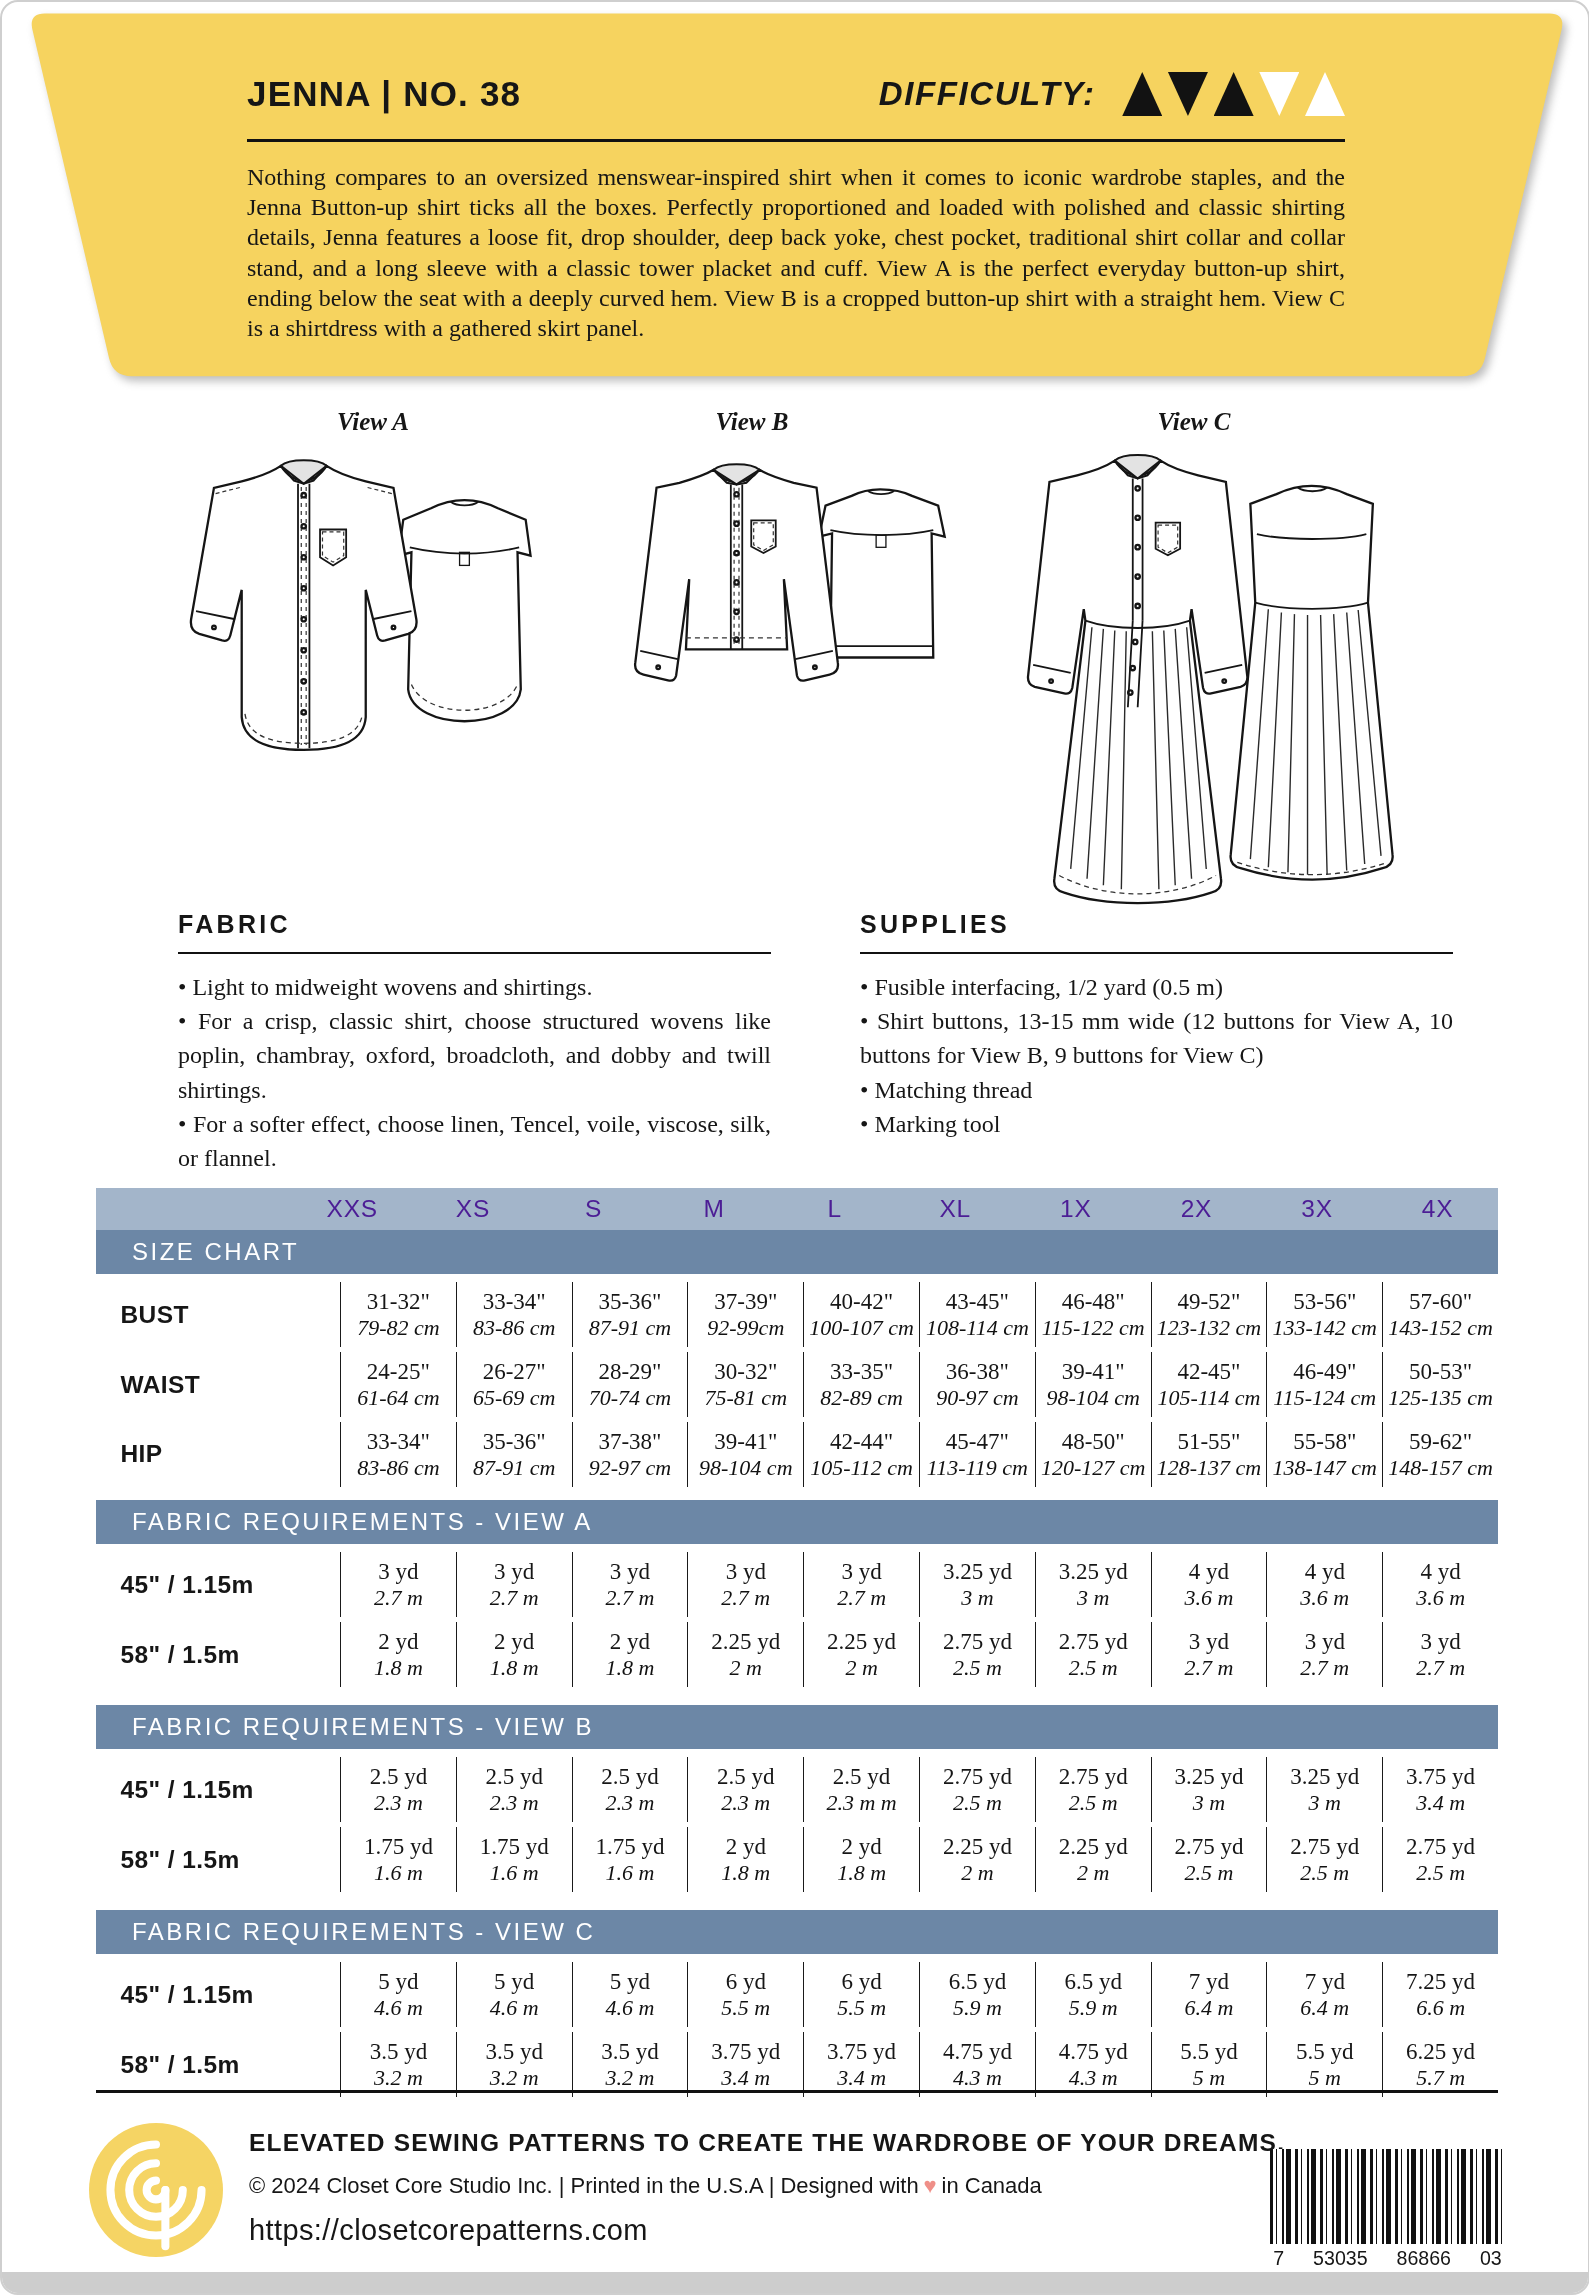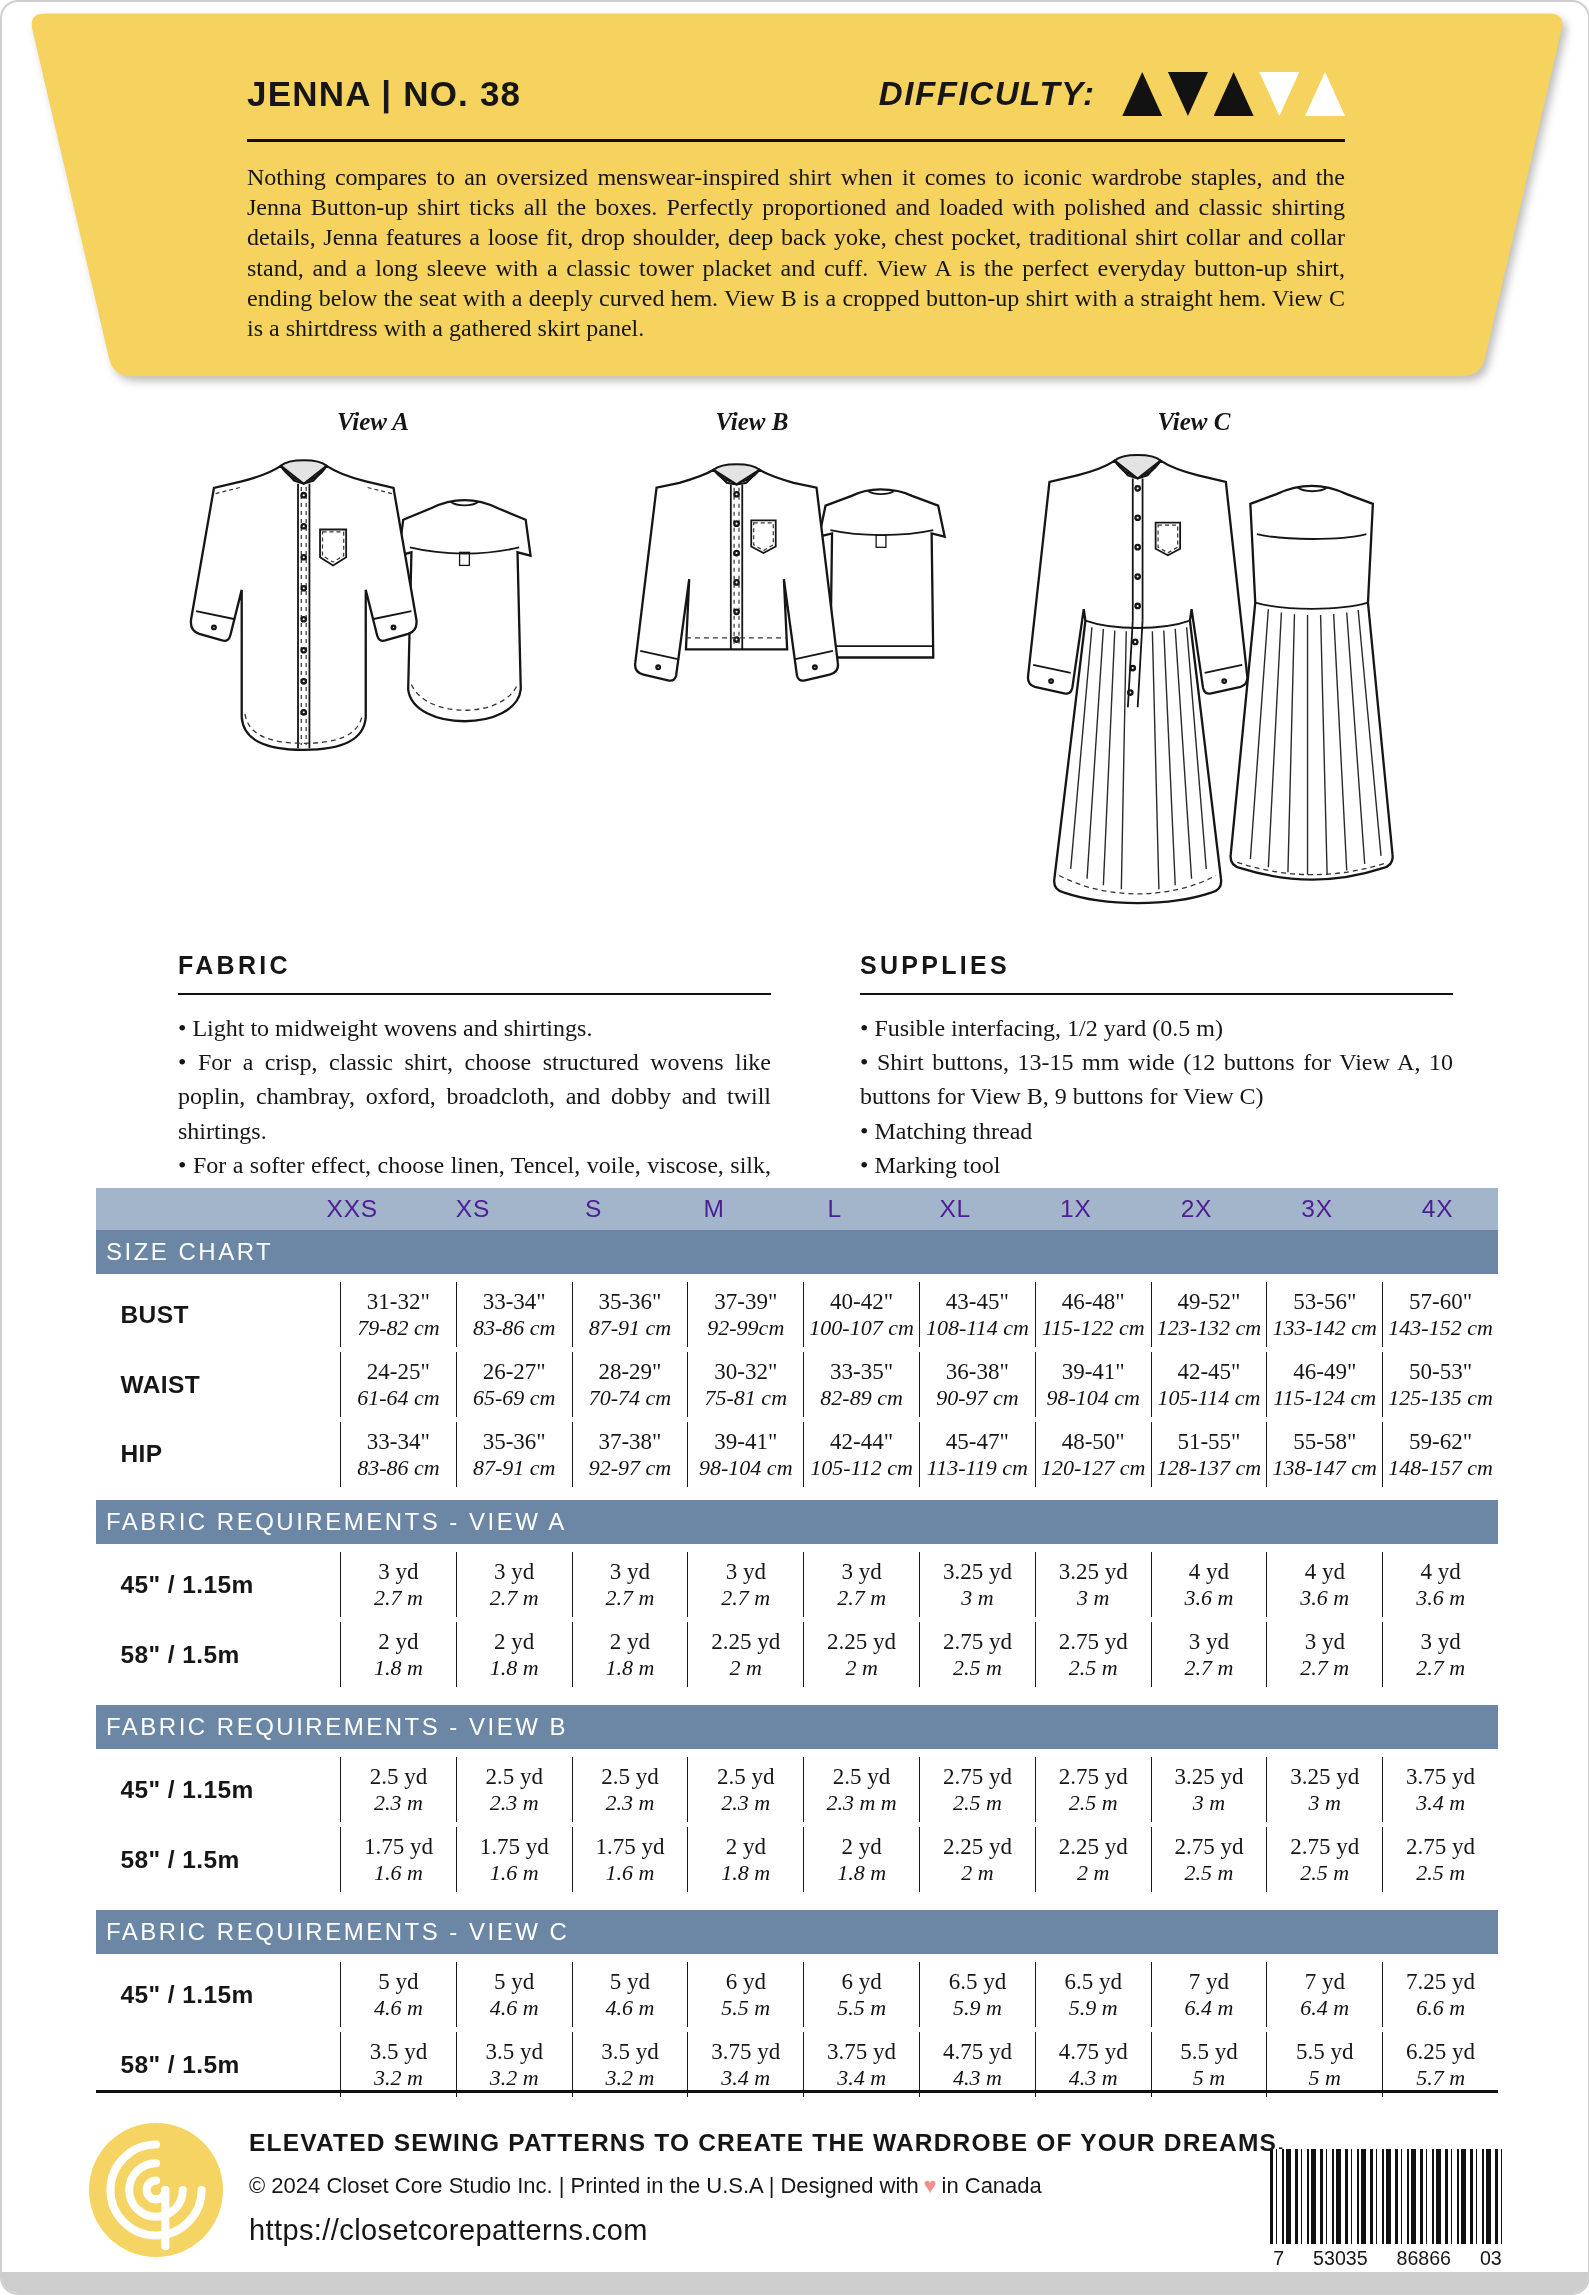--- a/index.html
+++ b/index.html
@@ -32,30 +32,30 @@
     font-family:"Liberation Serif", serif; font-style:italic; font-weight:bold; font-size:25px; }
   .vlabel.a { left:265px; } .vlabel.b { left:644px; } .vlabel.c { left:1086px; }
   .flat { position:absolute; }
   .flat.a { left:163px; top:441px; }
   .flat.b { left:617px; top:448px; }
   .flat.c { left:1005px; top:439px; }
   .flat path, .flat circle { vector-effect:non-scaling-stroke; }
   
   .info-col { position:absolute; top:908px; width:593px; }
   .info-col.fabric { left:176px; } .info-col.supplies { left:858px; }
-  .info-col h3 { font-size:25px; font-weight:600; letter-spacing:3.3px; padding-bottom:13px; border-bottom:2.5px solid #111;margin-top:41px; }
+  .info-col h3 { font-size:25px; font-weight:600; letter-spacing:3.3px; padding-bottom:13px; border-bottom:2.5px solid #111; }
   .bullets { margin-top:16.3px; font-family:"Liberation Serif", serif; font-size:24px; line-height:1.42; }
   .bullets li { list-style:none; text-align:justify; }
   .bullets li::before { content:"\2022\00a0 "; }
   
   .tables { position:absolute; left:94px; top:1186px; width:1402px; }
   .cols-row { display:flex; padding-left:196px; height:42px; background:#a3b5ca; align-items:center; }
   .col-h { flex:1; text-align:center; color:#4c1d95; font-size:24.5px; letter-spacing:0.8px; }
   .band { height:44px; background:#6c87a6; color:#fff; display:flex; align-items:center;
-          padding-left:10px; font-size:24px; letter-spacing:2.5px; }
+          padding-left:36px; font-size:24px; letter-spacing:2.5px; }
   .trow { display:flex; height:65px; margin-top:8.2px;gap:48px; }
   .trow + .trow { margin-top:4.9px; }
   .tlabel { width:196px; display:flex; align-items:center; padding-left:24.5px;
             font-size:24.5px; font-weight:bold; letter-spacing:0.4px; }
   .tcells { flex:1; display:flex; }
   .tcell { flex:1; border-left:1.6px solid #1a1a1a; display:flex; flex-direction:column;
            justify-content:center; align-items:center; font-family:"Liberation Serif", serif; }
   .v1 { font-size:23px; line-height:1.15; }
   .v2 { font-size:22px; font-style:italic; line-height:1.15; color:#111; }
   .gap16 { height:13px; } .gap22 { height:18px; }

